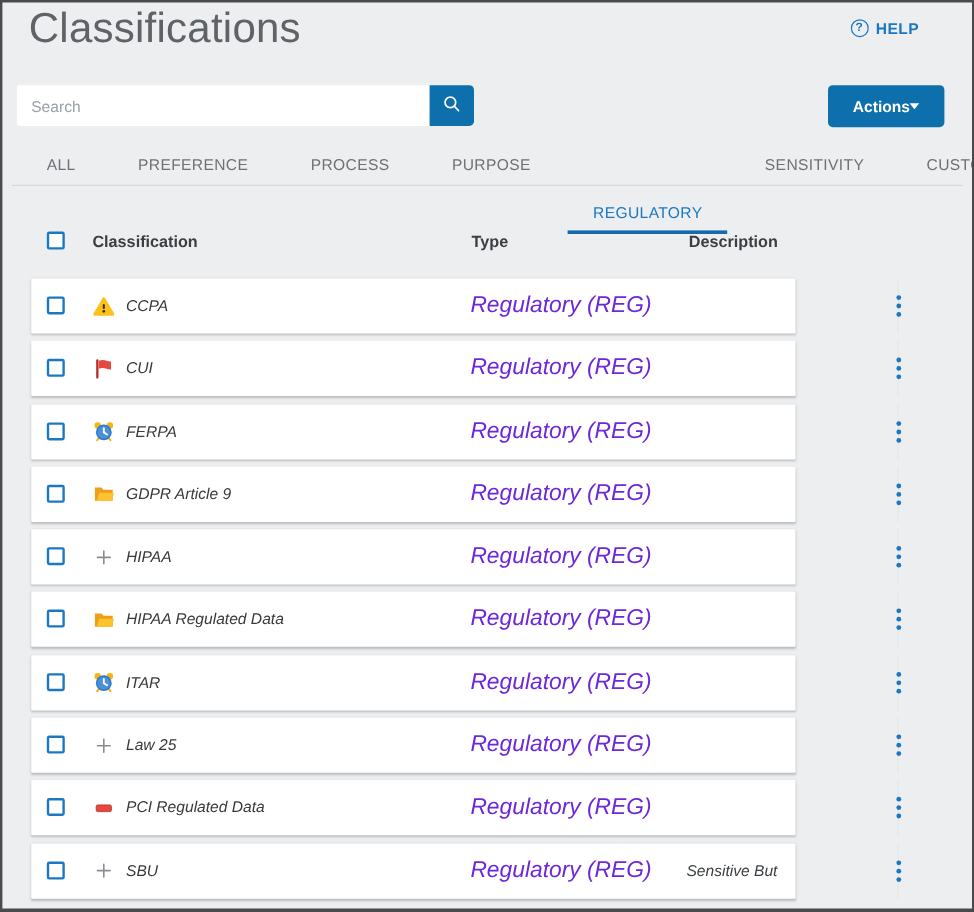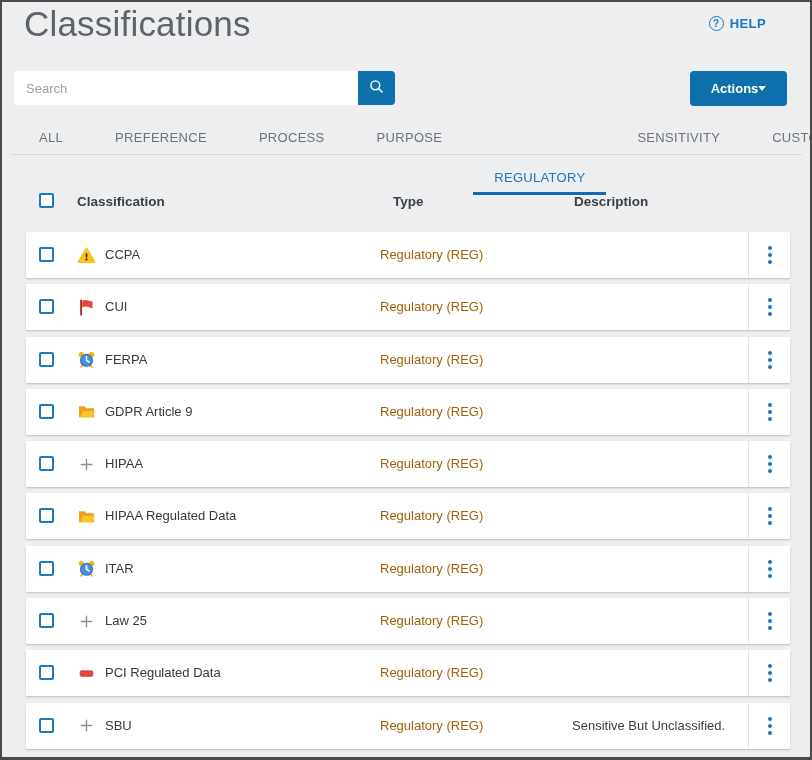--- a/index.html
+++ b/index.html
@@ -69,31 +69,31 @@
   .thead .hd { position:absolute; top:7px;font-weight:bold; }
   .hd-class { left:75px; }
   .hd-type  { left:391px;text-align:center; }
   .hd-desc  { left:572px; }
   .cb {
     display:inline-block; width:15px; height:15px;
     border:2px solid #1c79c1; border-radius:2px; background:#fff; cursor:pointer;
   }
   .thead .cb { position:absolute; left:37px; top:6px; }
   
-  .rows { position:absolute; top:230px; left:24px; width:764px; }
+  .rows { position:absolute; top:230px; left:24px; width:637px;font-style:italic; }
   .row {
     position:relative; height:46px; background:#fff; margin-bottom:6.3px;
     border-radius:1px; box-shadow:0 1px 2px rgba(60,64,67,0.28);
   }
   .cell-cb   { position:absolute; left:13px; top:15px; }
   .cell-icon { position:absolute; left:49px; top:13px; width:22px; height:20px;
                display:flex; align-items:center; justify-content:center; }
   .cell-icon svg { display:block; }
   .cell-name { position:absolute; left:79px; top:0; line-height:46px; font-size:13px; color:#37393c; }
-  .cell-type { position:absolute; left:354px; top:0; line-height:46px; font-size:13px; color:#a16207; }
+  .cell-type { position:absolute; left:366px; top:0; line-height:46px; font-size:19px; color:#6d28d9; }
   .cell-desc { position:absolute; left:546px; top:0; line-height:46px; font-size:13px; color:#3c4043; }
   .vline { position:absolute; left:722px; top:0; bottom:0; width:1px; background:#e4e6e8; }
   .kebab {
     position:absolute; left:723px; right:0; top:0; bottom:0; cursor:pointer;
     display:flex; flex-direction:column; align-items:center; justify-content:center; gap:3px;
   }
   .kebab .dot { width:4px; height:4px; border-radius:50%; background:#1b77c2; }
 </style>
 </head>
 <body>

